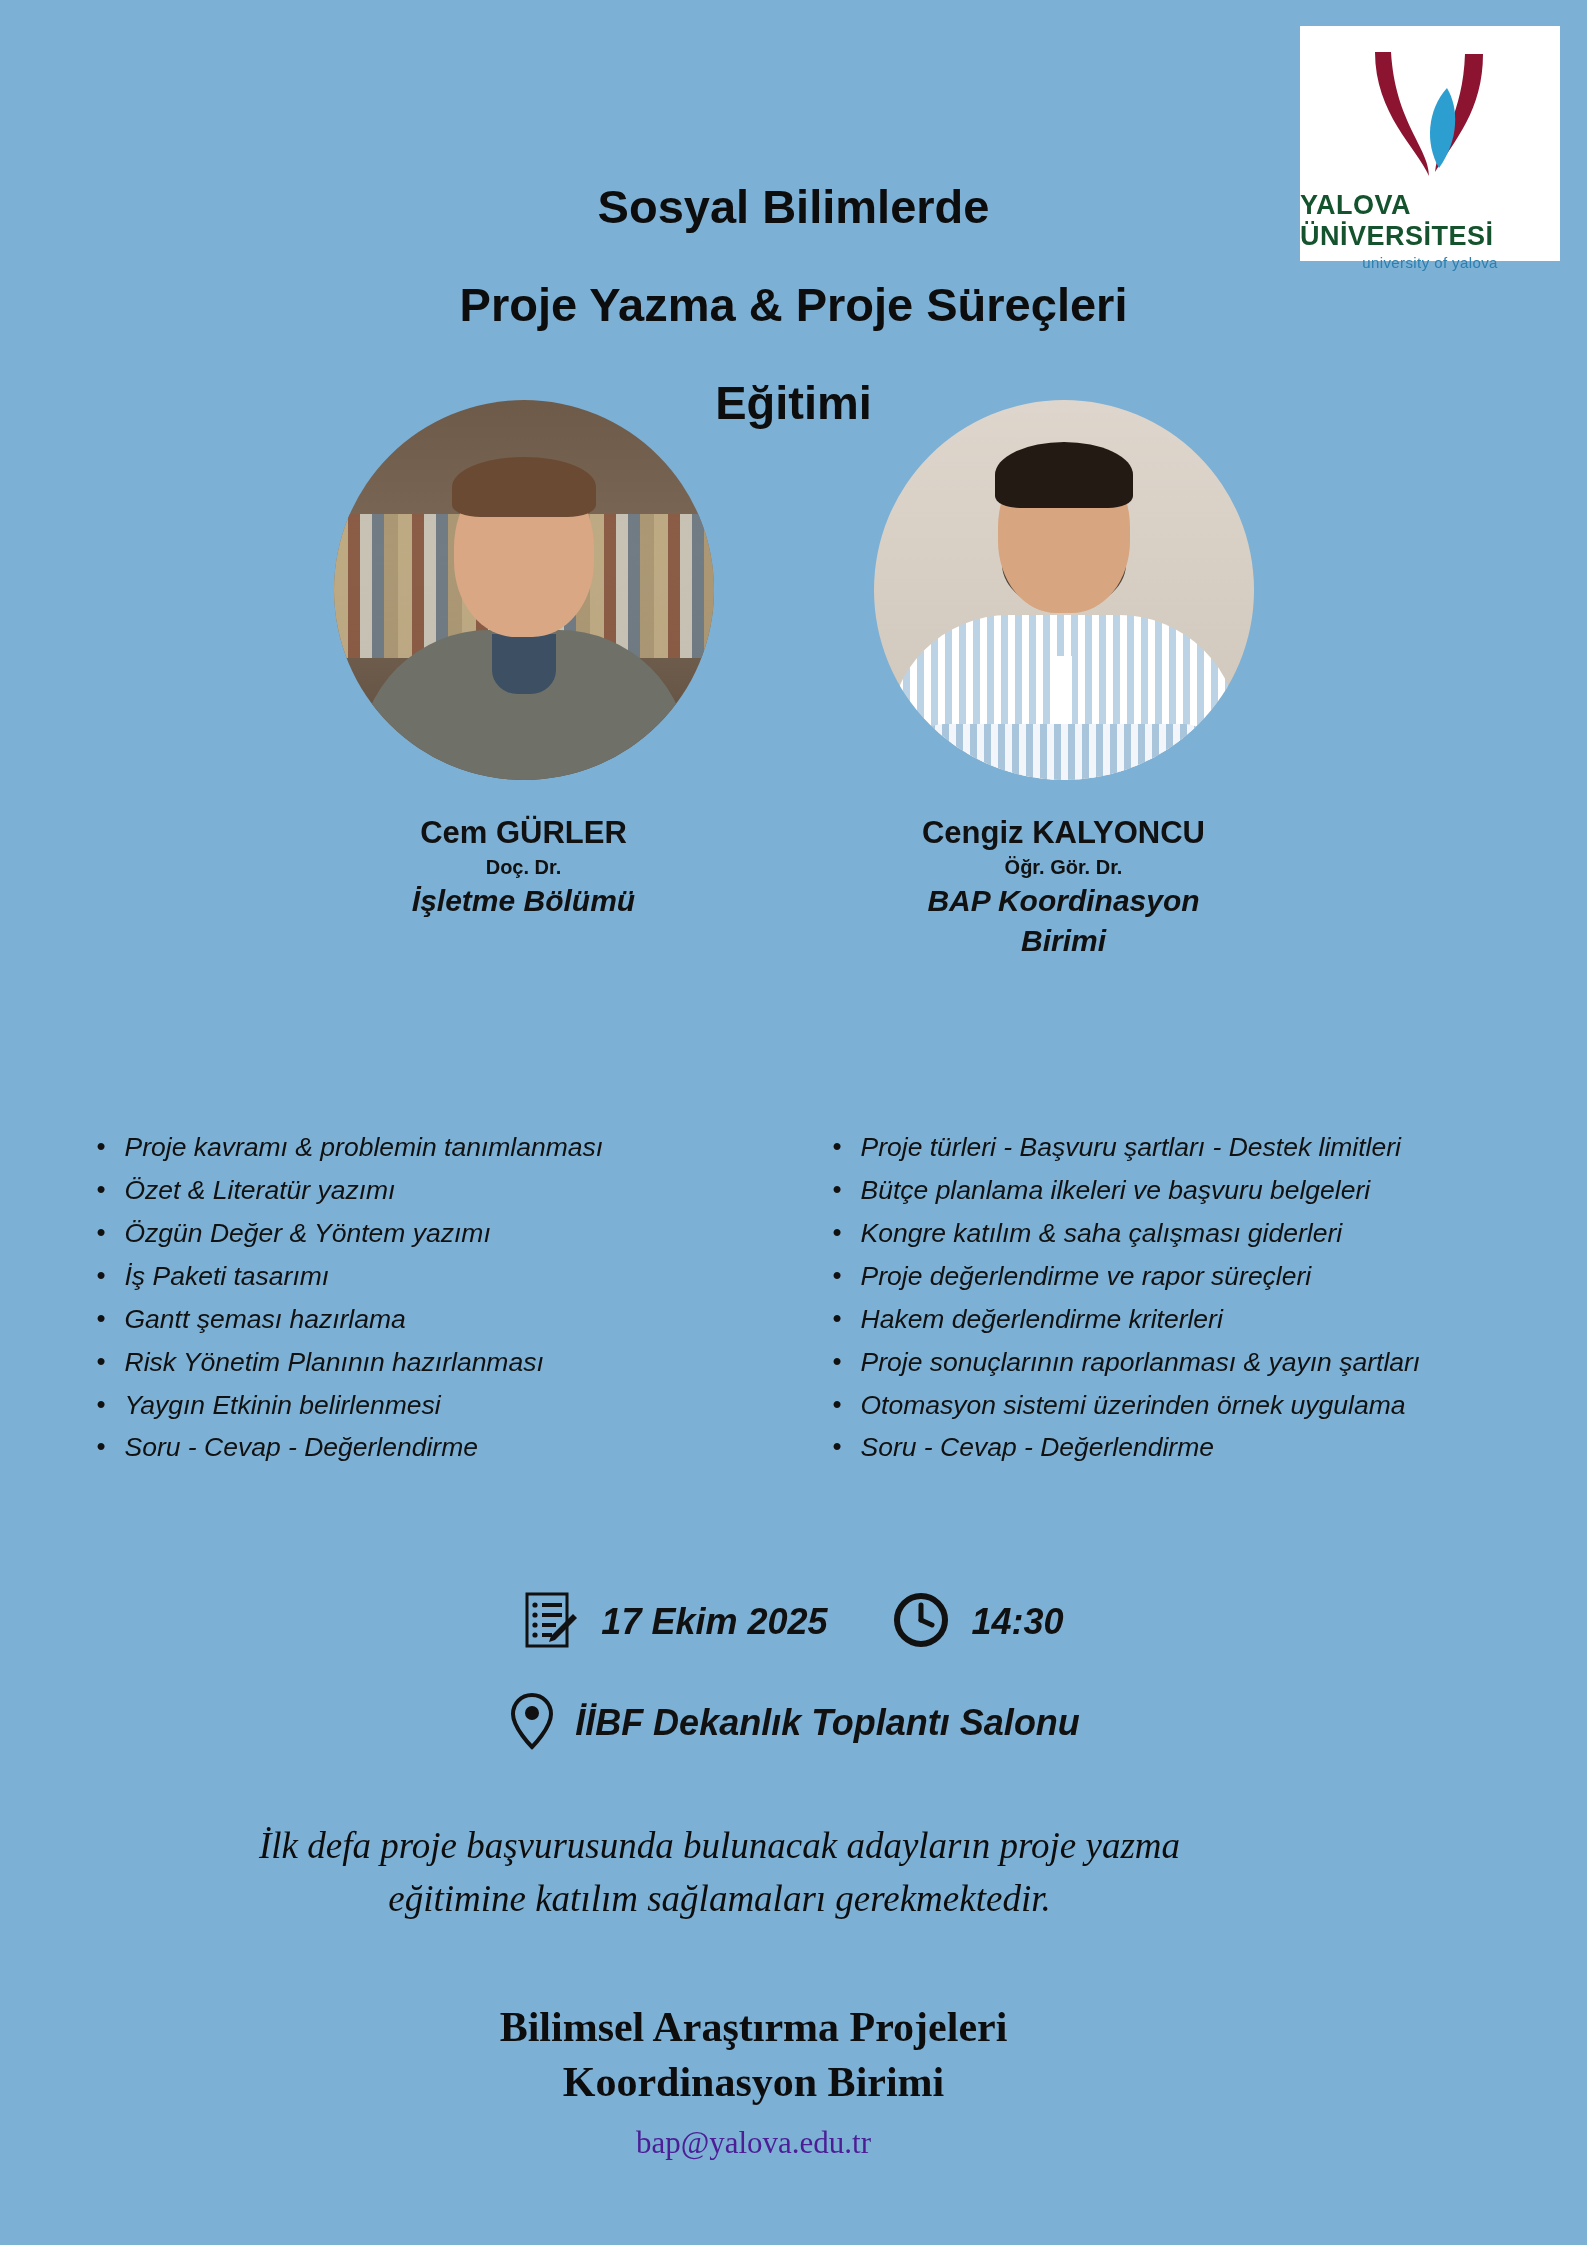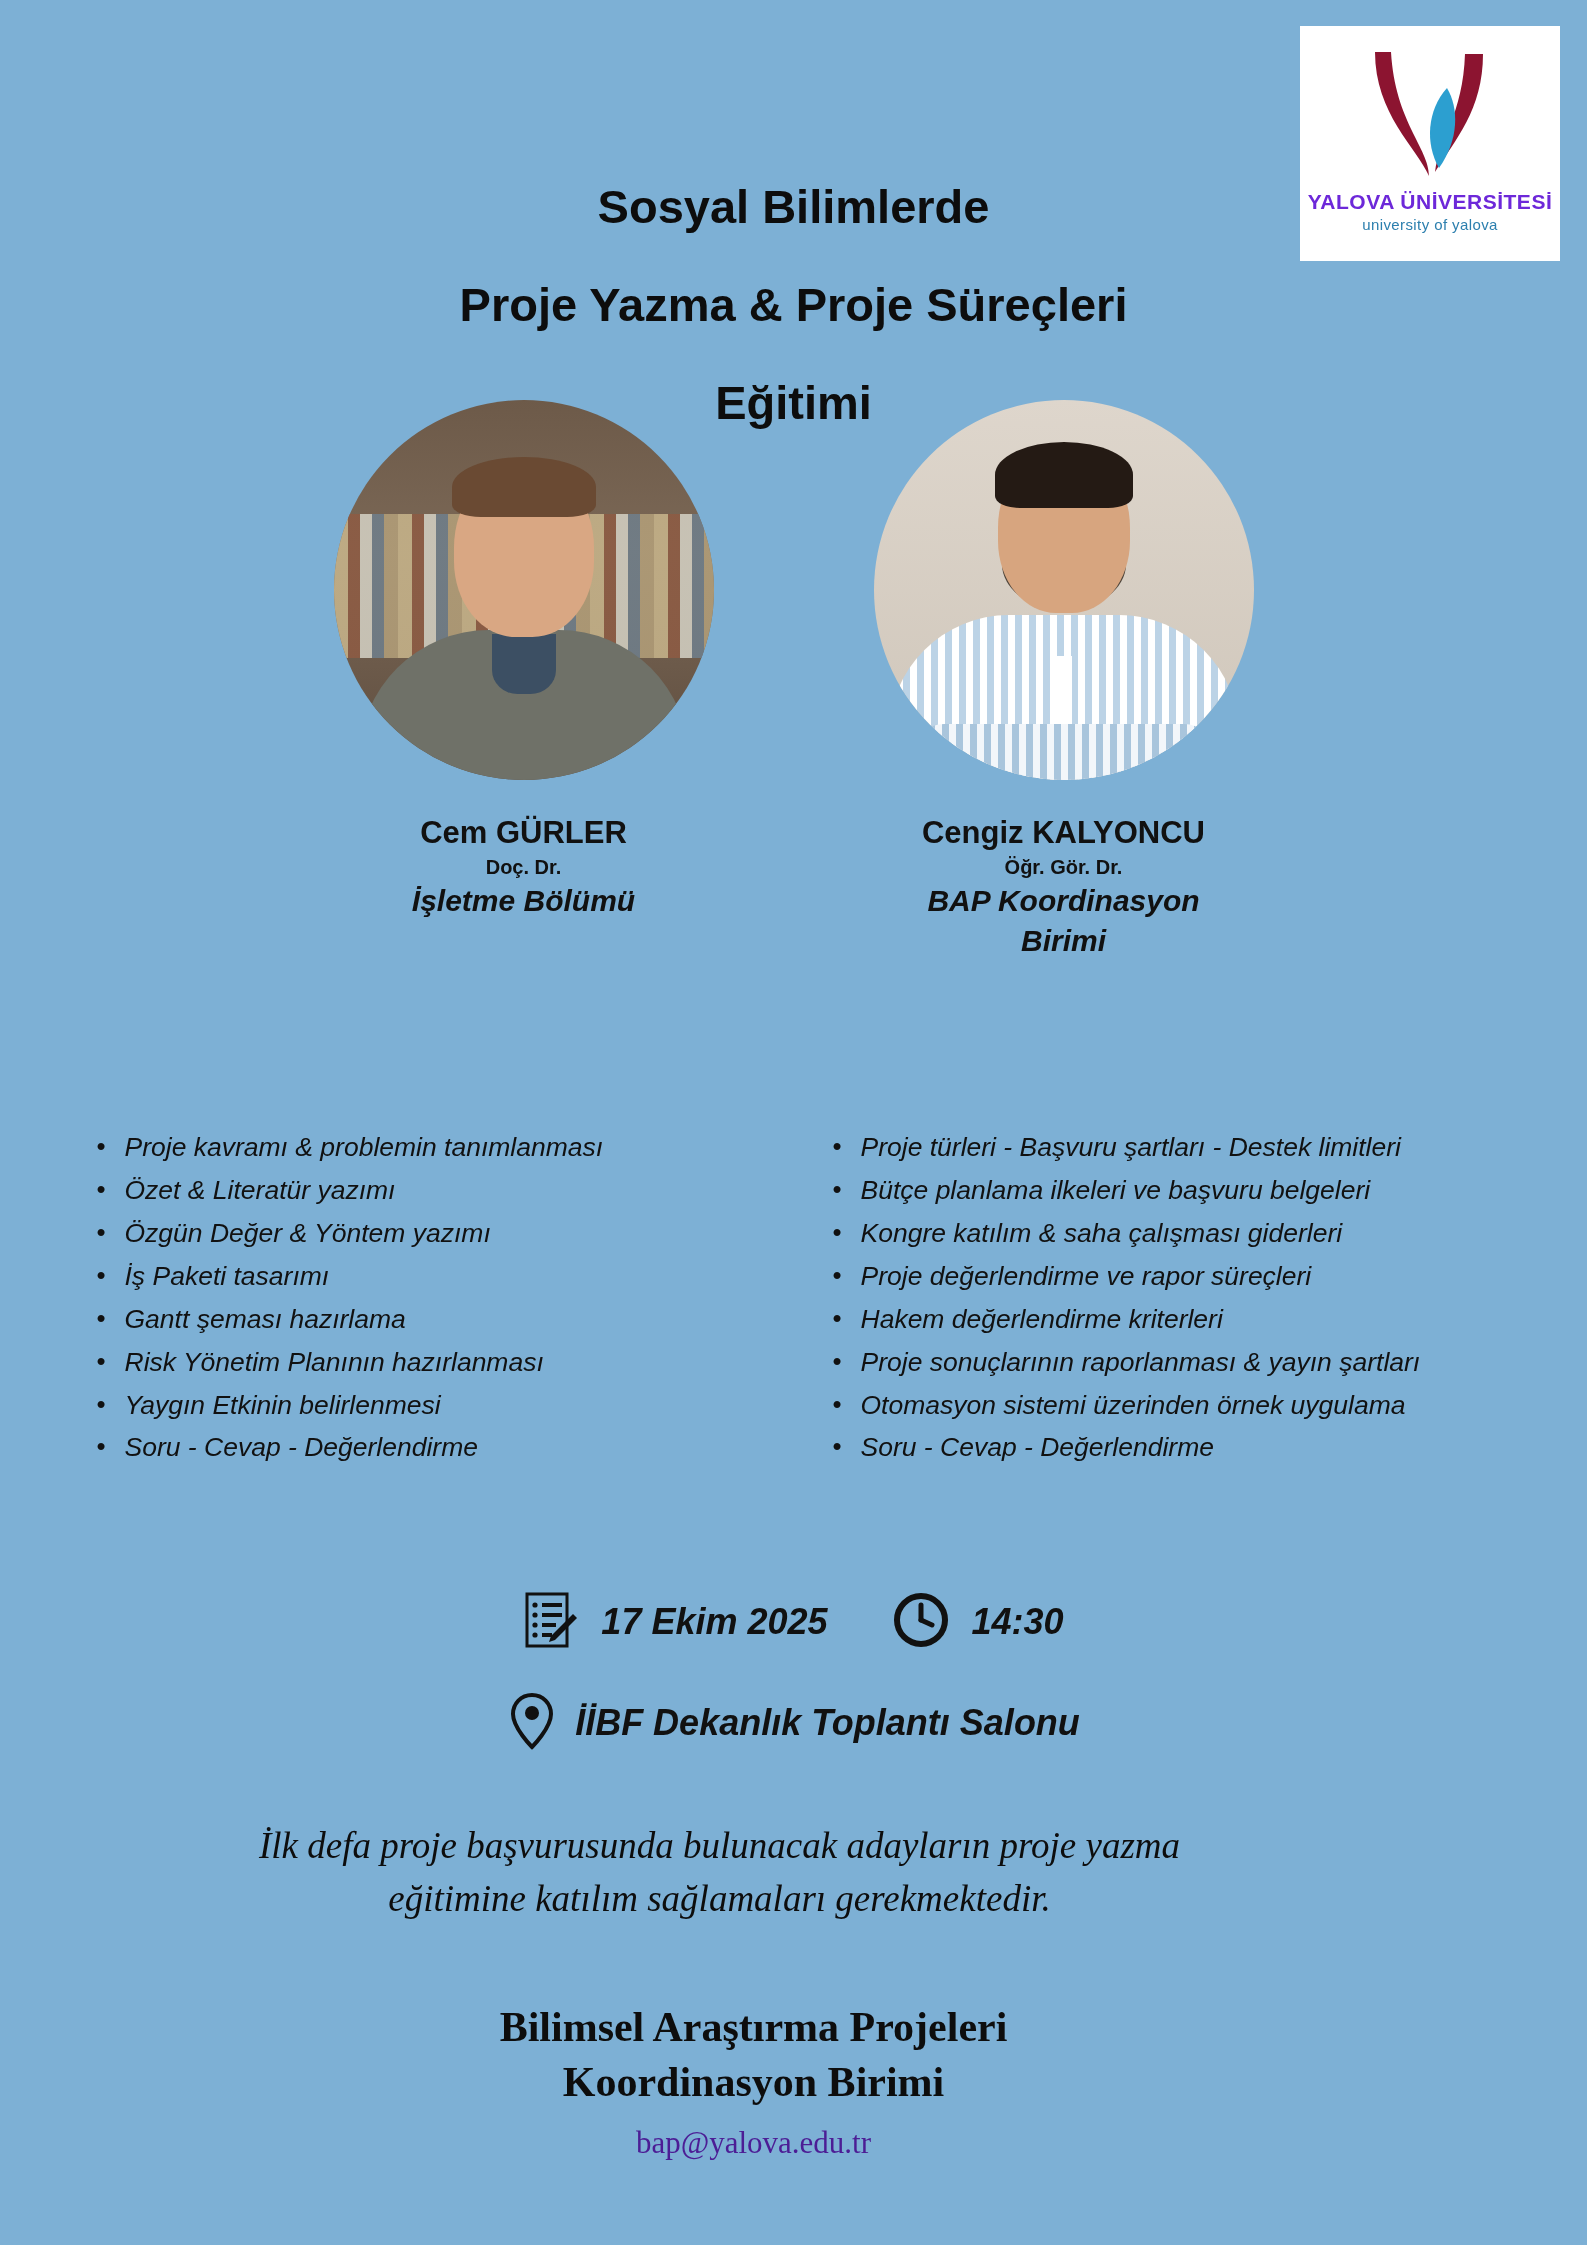--- a/index.html
+++ b/index.html
@@ -31,23 +31,23 @@
     padding-top: 12px;
     box-sizing: border-box;
   }
   .logo-mark {
     width: 150px;
     height: 140px;
     position: relative;
     margin-top: 6px;
   }
   .logo-text-1 {
-    font-size: 21px;
-    font-weight: bold;
-    color: #6d28d9;
+    font-size: 27px;
+    font-weight: bold;
+    color: #14532d;
     letter-spacing: 0.5px;
     margin-top: 6px;
   }
   .logo-text-2 {
     font-size: 15px;
     color: #2c7fae;
     letter-spacing: 0.4px;
     margin-top: 2px;
   }
 

